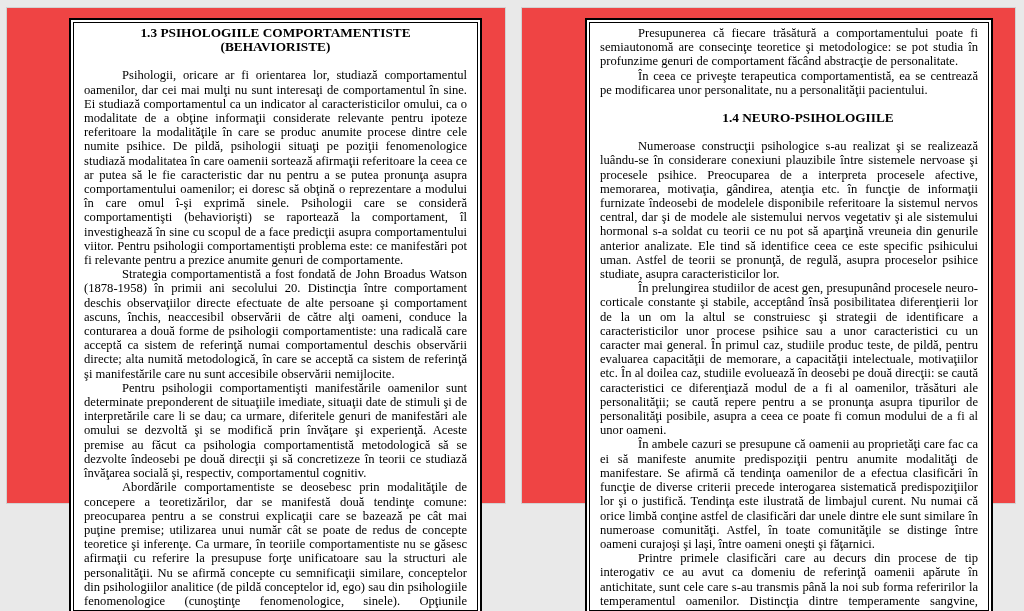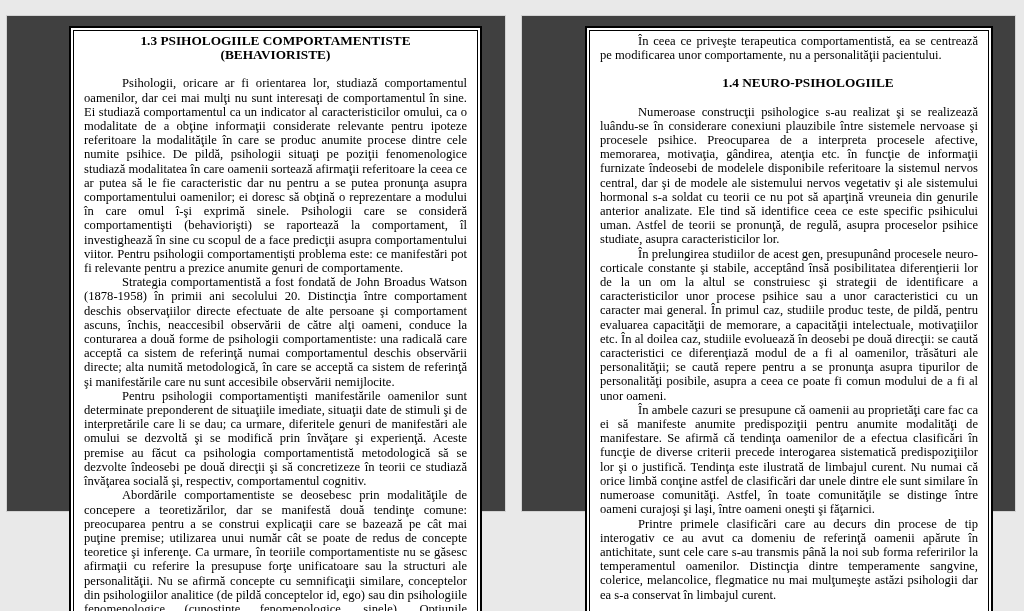--- a/index.html
+++ b/index.html
@@ -7,22 +7,22 @@
   body {
     width: 1024px; height: 611px;
     background: #e9e9e9;
     overflow: hidden;
     position: relative;
     font-family: "Liberation Serif", "DejaVu Serif", serif;
     color: #000;
   }
   .page {
     position: absolute;
-    top: 16px; height: 495px;
-    background: #404040;
+    top: 8px; height: 495px;
+    background: #ef4444;
     box-shadow: 0 0 0 1px #d2d2d2;
   }
   .page-left  { left: 7px;   width: 498px; }
   .page-right { left: 522px; width: 493px; }
   .frame-outer {
     position: absolute;
     top: 10px; height: 597px;
     border: 2px solid #000;
     padding: 2px;
     background: #fff;
@@ -70,21 +70,22 @@
       <p class="para">Strategia comportamentistă a fost fondată de John Broadus Watson (1878-1958) în primii ani secolului 20. Distincţia între comportament deschis observaţiilor directe efectuate de alte persoane şi comportament ascuns, închis, neaccesibil observării de către alţi oameni, conduce la conturarea a două forme de psihologii comportamentiste: una radicală care acceptă ca sistem de referinţă numai comportamentul deschis observării directe; alta numită metodologică, în care se acceptă ca sistem de referinţă şi manifestările care nu sunt accesibile observării nemijlocite.</p>
       <p class="para">Pentru psihologii comportamentişti manifestările oamenilor sunt determinate preponderent de situaţiile imediate, situaţii date de stimuli şi de interpretările care li se dau; ca urmare, diferitele genuri de manifestări ale omului se dezvoltă şi se modifică prin învăţare şi experienţă. Aceste premise au făcut ca psihologia comportamentistă metodologică să se dezvolte îndeosebi pe două direcţii şi să concretizeze în teorii ce studiază învăţarea socială şi, respectiv, comportamentul cognitiv.</p>
       <p class="para">Abordările comportamentiste se deosebesc prin modalităţile de concepere a teoretizărilor, dar se manifestă două tendinţe comune: preocuparea pentru a se construi explicaţii care se bazează pe cât mai puţine premise; utilizarea unui număr cât se poate de redus de concepte teoretice şi inferenţe. Ca urmare, în teoriile comportamentiste nu se găsesc afirmaţii cu referire la presupuse forţe unificatoare sau la structuri ale personalităţii. Nu se afirmă concepte cu semnificaţii similare, conceptelor din psihologiilor analitice (de pildă conceptelor id, ego) sau din psihologiile fenomenologice (cunoştinţe fenomenologice, sinele). Opţiunile metodologice ale psihologilor comportamentişti contrastează cu cele ale psihologilor care se situează pe poziţii holiste. Ei nu consideră că fiecare caracteristică a omului trebuie interpretată luând în considerare relaţiile cu ansamblul personalităţii.</p>
     </div>
   </div>
 </div>
 
 <div class="page page-right">
   <div class="frame-outer">
     <div class="frame-inner textcol">
-      <p class="para">În ceea ce priveşte terapeutica comportamentistă, ea se centrează pe modificarea unor comportamente, nu a personalităţii pacientului.</p>
+      <p class="para">Presupunerea că fiecare trăsătură a comportamentului poate fi semiautonomă are consecinţe teoretice şi metodologice: se pot studia în profunzime genuri de comportament făcând abstracţie de personalitate.</p>
+      <p class="para">În ceea ce priveşte terapeutica comportamentistă, ea se centrează pe modificarea unor personalitate, nu a personalităţii pacientului.</p>
       <p class="doc-heading">1.4 NEURO-PSIHOLOGIILE</p>
       <p class="para">Numeroase construcţii psihologice s-au realizat şi se realizează luându-se în considerare conexiuni plauzibile între sistemele nervoase şi procesele psihice. Preocuparea de a interpreta procesele afective, memorarea, motivaţia, gândirea, atenţia etc. în funcţie de informaţii furnizate îndeosebi de modelele disponibile referitoare la sistemul nervos central, dar şi de modele ale sistemului nervos vegetativ şi ale sistemului hormonal s-a soldat cu teorii ce nu pot să aparţină vreuneia din genurile anterior analizate. Ele tind să identifice ceea ce este specific psihicului uman. Astfel de teorii se pronunţă, de regulă, asupra proceselor psihice studiate, asupra caracteristicilor lor.</p>
       <p class="para">În prelungirea studiilor de acest gen, presupunând procesele neuro-corticale constante şi stabile, acceptând însă posibilitatea diferenţierii lor de la un om la altul se construiesc şi strategii de identificare a caracteristicilor unor procese psihice sau a unor caracteristici cu un caracter mai general. În primul caz, studiile produc teste, de pildă, pentru evaluarea capacităţii de memorare, a capacităţii intelectuale, motivaţiilor etc. În al doilea caz, studiile evoluează în deosebi pe două direcţii: se caută caracteristici ce diferenţiază modul de a fi al oamenilor, trăsături ale personalităţii; se caută repere pentru a se pronunţa asupra tipurilor de personalităţi posibile, asupra a ceea ce poate fi comun modului de a fi al unor oameni.</p>
       <p class="para">În ambele cazuri se presupune că oamenii au proprietăţi care fac ca ei să manifeste anumite predispoziţii pentru anumite modalităţi de manifestare. Se afirmă că tendinţa oamenilor de a efectua clasificări în funcţie de diverse criterii precede interogarea sistematică predispoziţiilor lor şi o justifică. Tendinţa este ilustrată de limbajul curent. Nu numai că orice limbă conţine astfel de clasificări dar unele dintre ele sunt similare în numeroase comunităţi. Astfel, în toate comunităţile se distinge între oameni curajoşi şi laşi, între oameni oneşti şi făţarnici.</p>
       <p class="para">Printre primele clasificări care au decurs din procese de tip interogativ ce au avut ca domeniu de referinţă oamenii apărute în antichitate, sunt cele care s-au transmis până la noi sub forma referirilor la temperamentul oamenilor. Distincţia dintre temperamente sangvine, colerice, melancolice, flegmatice nu mai mulţumeşte astăzi psihologii dar ea s-a conservat în limbajul curent.</p>
 
     </div>
   </div>
 </div>
 

